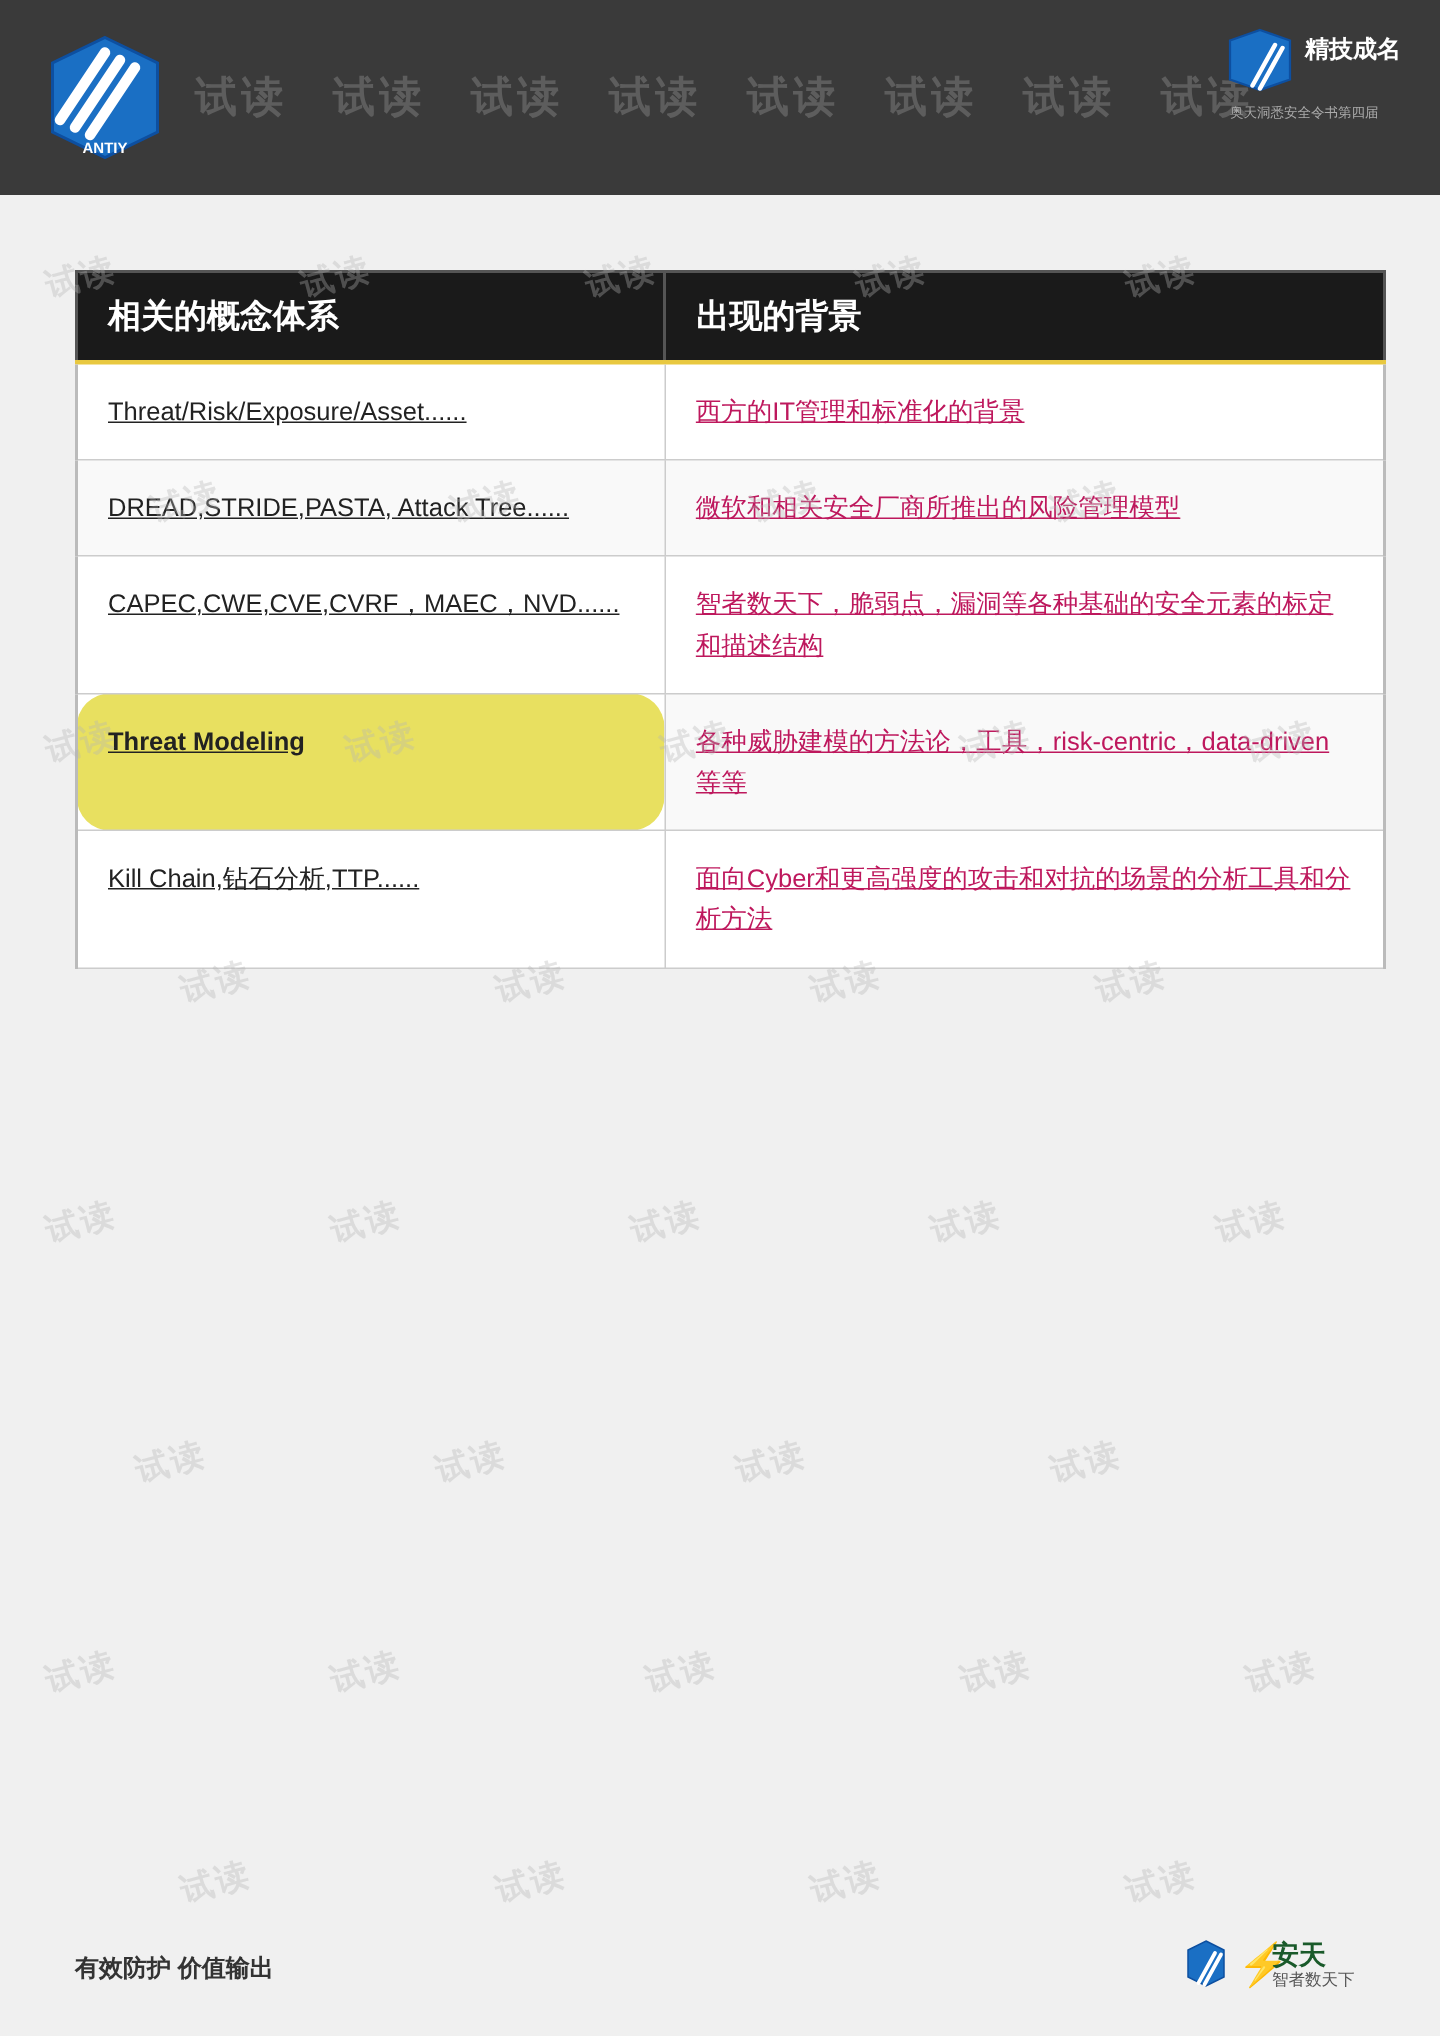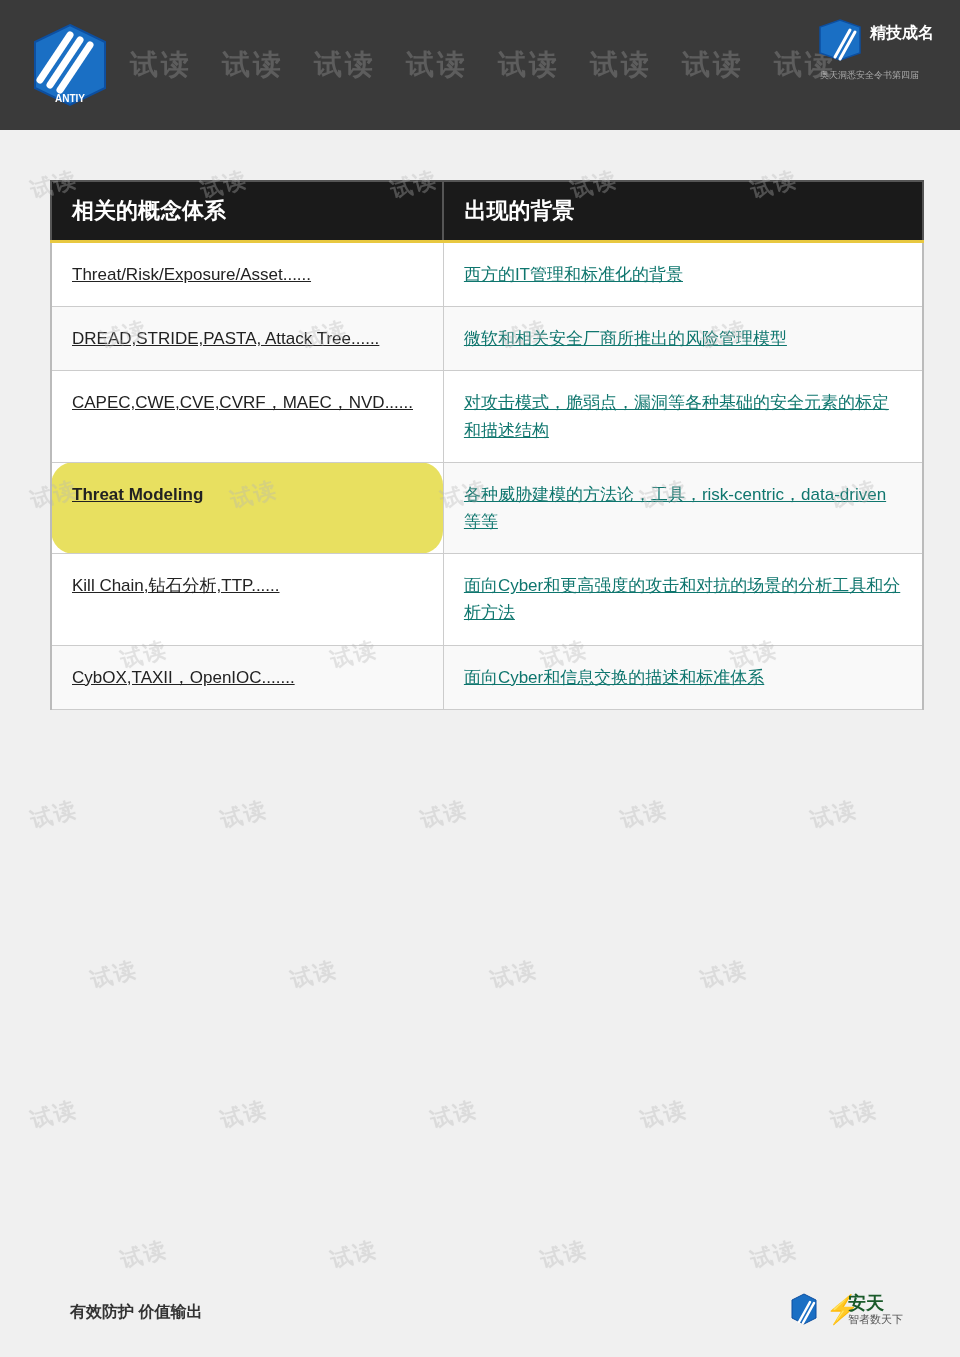--- a/index.html
+++ b/index.html
@@ -130,21 +130,21 @@
       background: #ffffff;
     }
 
     .concept-table td.left-cell {
       color: #222;
       font-weight: 500;
       border-left: 2px solid #bbb;
     }
 
     .concept-table td.right-cell {
-      color: #0f766e;
+      color: #be185d;
       border-right: 2px solid #bbb;
     }
 
     
     .highlight-row td.left-cell {
       background: #e8e060 !important;
       font-weight: bold;
       border-radius: 23px;
     }
 
@@ -156,21 +156,20 @@
       right: 50px;
       display: flex;
       justify-content: space-between;
       align-items: center;
     }
 
     .footer-slogan {
       font-size: 16px;
       color: #333;
       font-weight: bold;
-      margin-left: 20px;
     }
 
     .footer-logo {
       display: flex;
       align-items: center;
       gap: 5px;
     }
 
     
     .antiy-logo-svg {
@@ -235,33 +234,29 @@
     <tr>
           <td class="left-cell">Threat/Risk/Exposure/Asset......</td>
           <td class="right-cell">西方的IT管理和标准化的背景</td>
         </tr>
         <tr>
           <td class="left-cell">DREAD,STRIDE,PASTA, Attack Tree......</td>
           <td class="right-cell">微软和相关安全厂商所推出的风险管理模型</td>
         </tr>
         <tr>
           <td class="left-cell">CAPEC,CWE,CVE,CVRF，MAEC，NVD......</td>
-          <td class="right-cell">对攻击模式，脆弱点，漏洞等各种基础的安全元素的标定和描述结构</td>
+          <td class="right-cell">智者数天下，脆弱点，漏洞等各种基础的安全元素的标定和描述结构</td>
         </tr>
         <tr class="highlight-row">
           <td class="left-cell">Threat Modeling</td>
           <td class="right-cell">各种威胁建模的方法论，工具，risk-centric，data-driven等等</td>
         </tr>
         <tr>
           <td class="left-cell">Kill Chain,钻石分析,TTP......</td>
           <td class="right-cell">面向Cyber和更高强度的攻击和对抗的场景的分析工具和分析方法</td>
-        </tr>
-        <tr>
-          <td class="left-cell">CybOX,TAXII，OpenIOC.......</td>
-          <td class="right-cell">面向Cyber和信息交换的描述和标准体系</td>
         </tr>
       </tbody>
   </table>
 
 </div>
 
 <div class="watermark-layer" id="watermark-layer">
 <span class="watermark-text" style="top: 170px; left: 30px;">试读</span>
     <span class="watermark-text" style="top: 170px; left: 200px;">试读</span>
     <span class="watermark-text" style="top: 170px; left: 390px;">试读</span>

